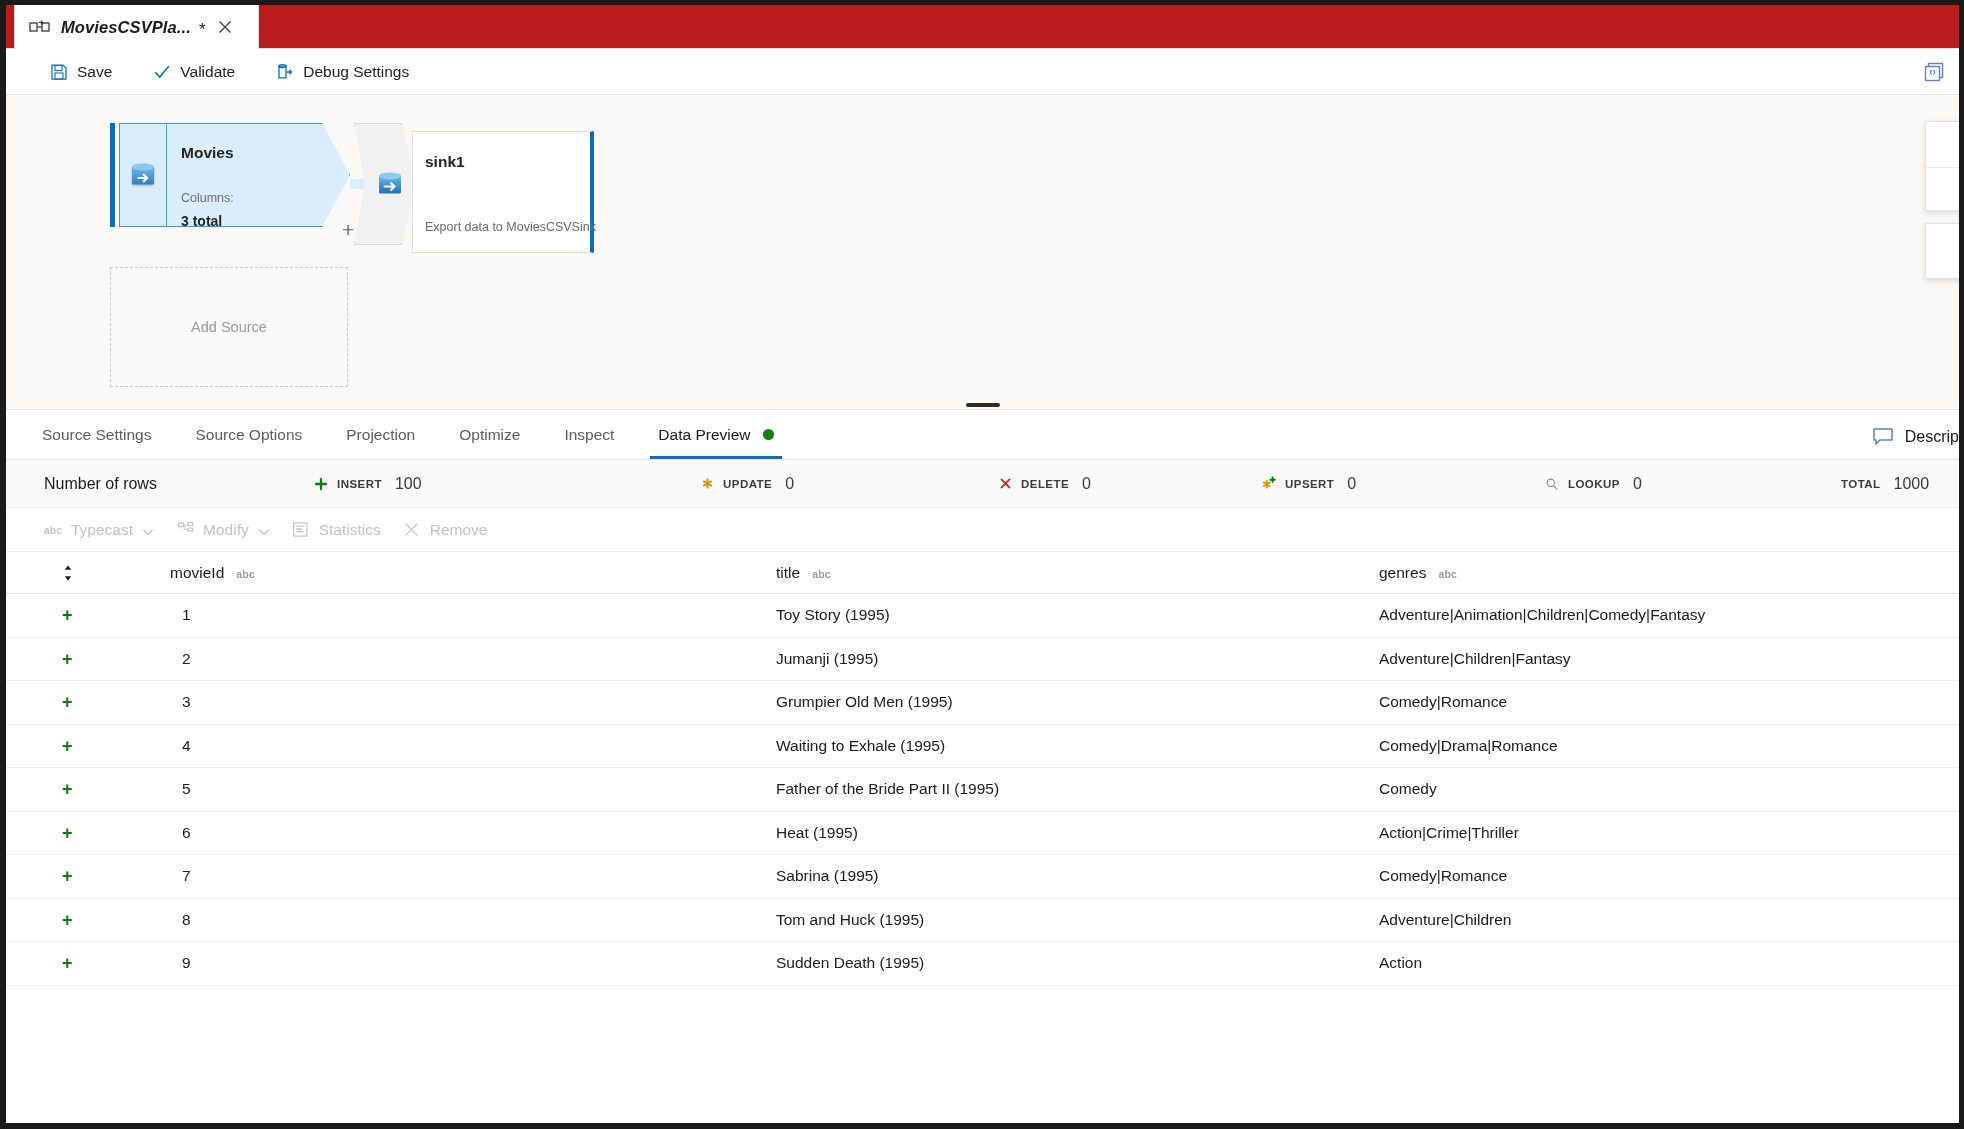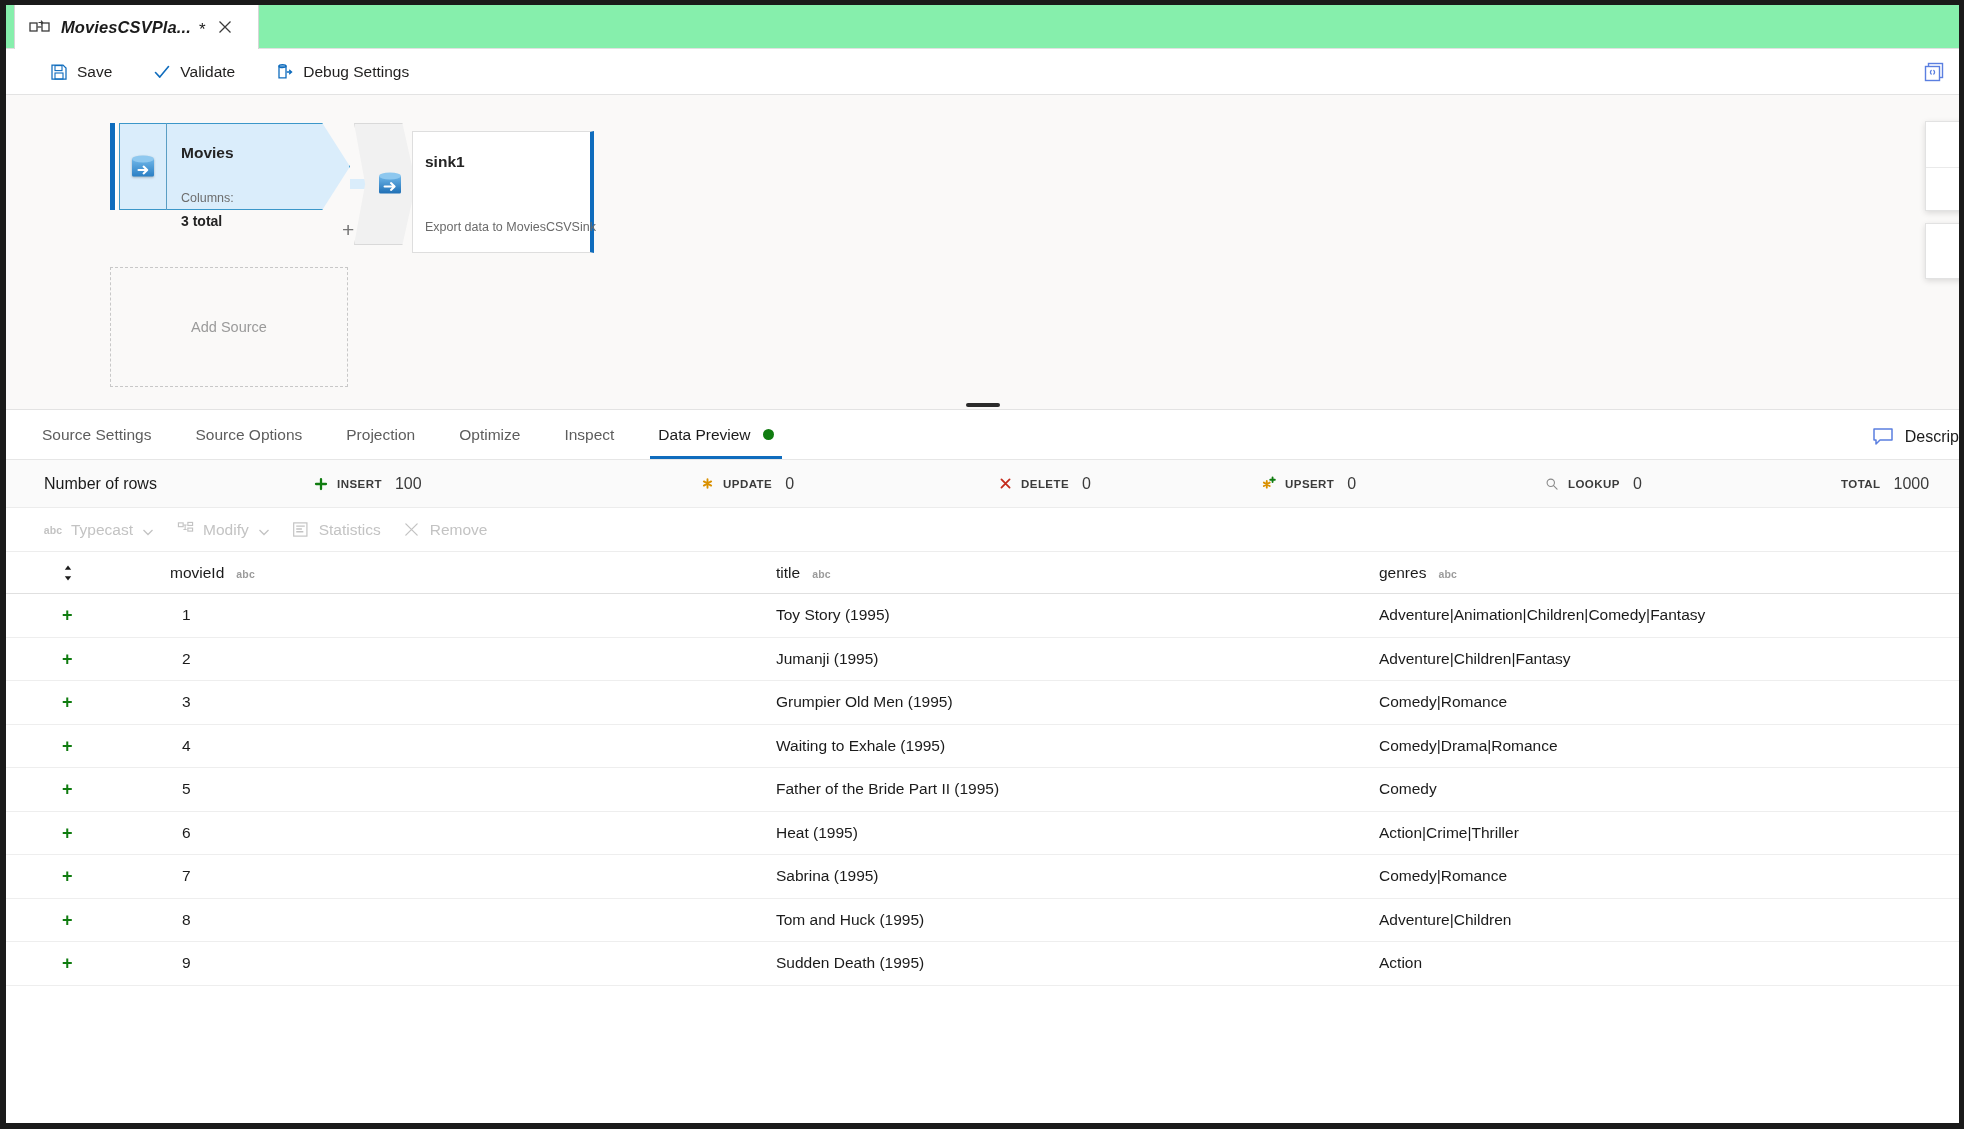--- a/index.html
+++ b/index.html
@@ -26,21 +26,21 @@
     width: 100%; height: 100%;
     background: #ffffff;
     overflow: hidden;
   }
 
   
   #tabstrip {
     position: absolute;
     left: 0; top: 0;
     width: 100%; height: 44px;
-    background: #86efac;
+    background: #b91c1c;
     border-bottom: 1px solid #e1e1e1;
   }
   #tab-active {
     position: absolute;
     left: 8px; top: 0;
     width: 245px; height: 44px;
     background: #ffffff;
     border: 1px solid #d6d6d6;
     border-top: none;
     border-bottom: none;
@@ -141,21 +141,21 @@
     left: 0; top: 90px; right: 0;
     height: 314px;
     background: #faf9f8;
     overflow: hidden;
   }
 
   
   #node-movies {
     position: absolute;
     left: 104px; top: 28px;
-    width: 240px; height: 87px;
+    width: 240px; height: 104px;
   }
   #movies-selbar {
     position: absolute;
     left: 0; top: 0;
     width: 7px; height: 100%;
     background: #0f6cbd;
     border-right: 2px solid #ffffff;
   }
   #movies-body {
     position: absolute;

